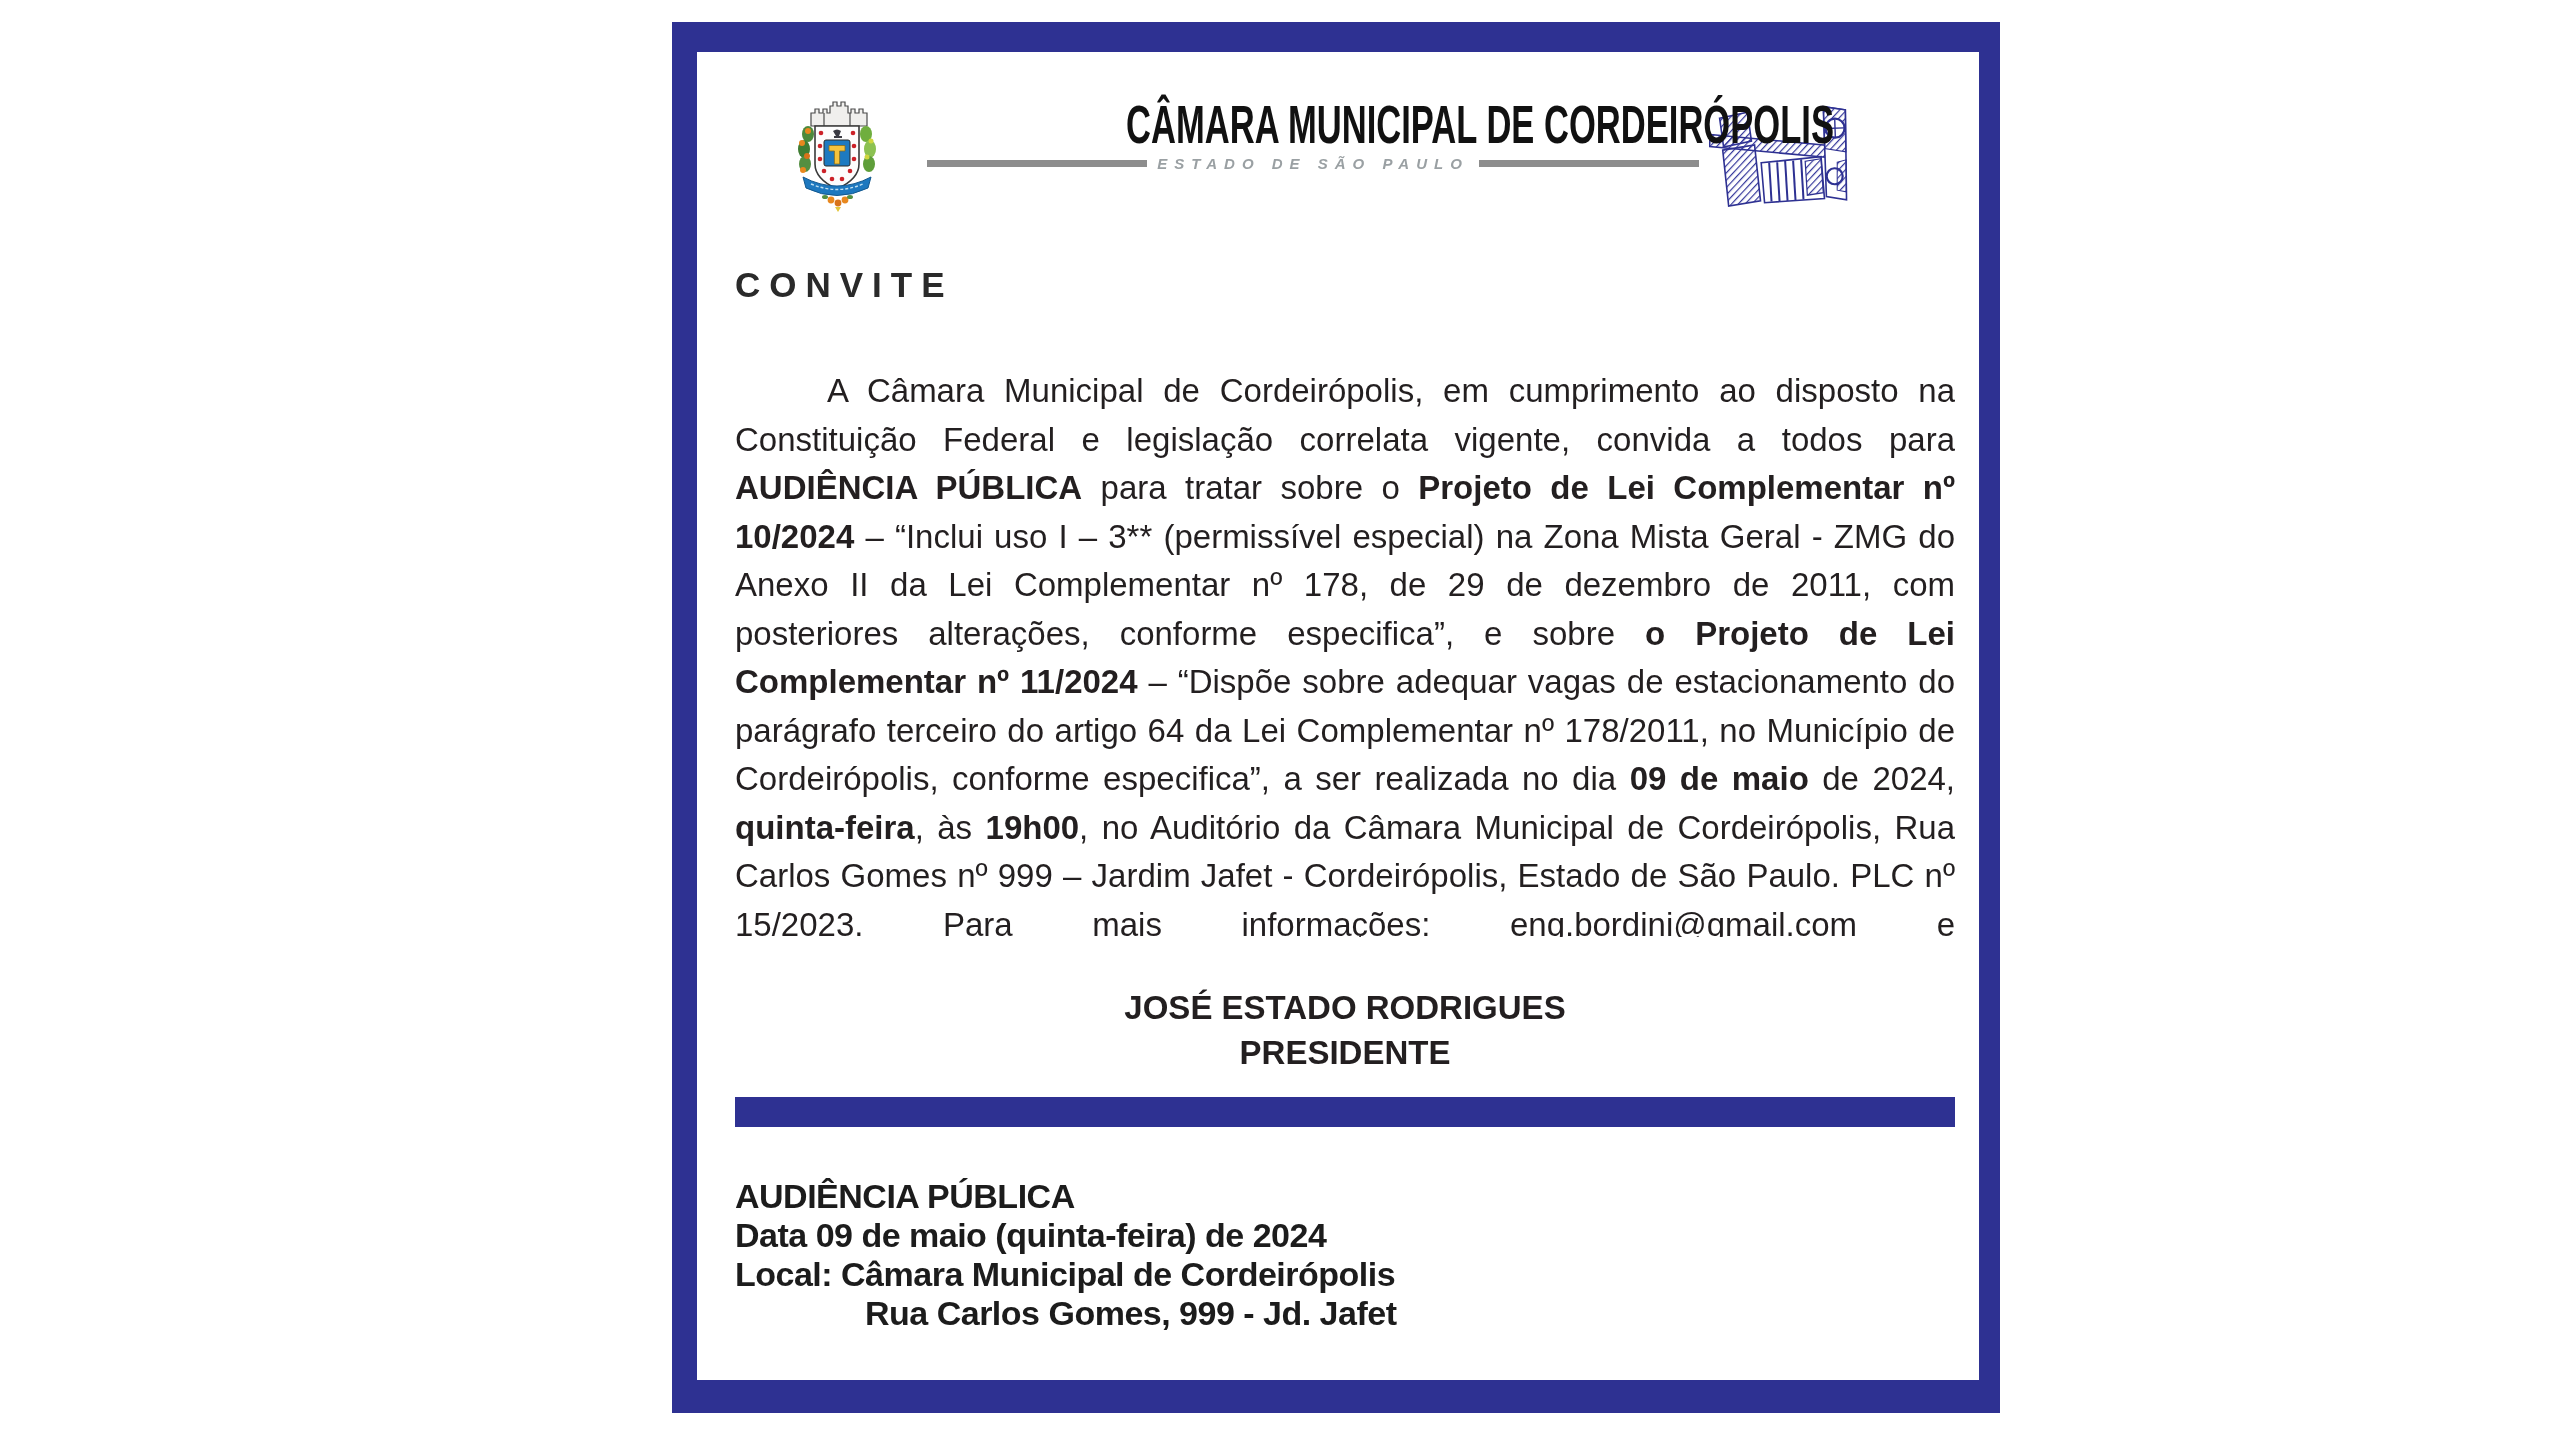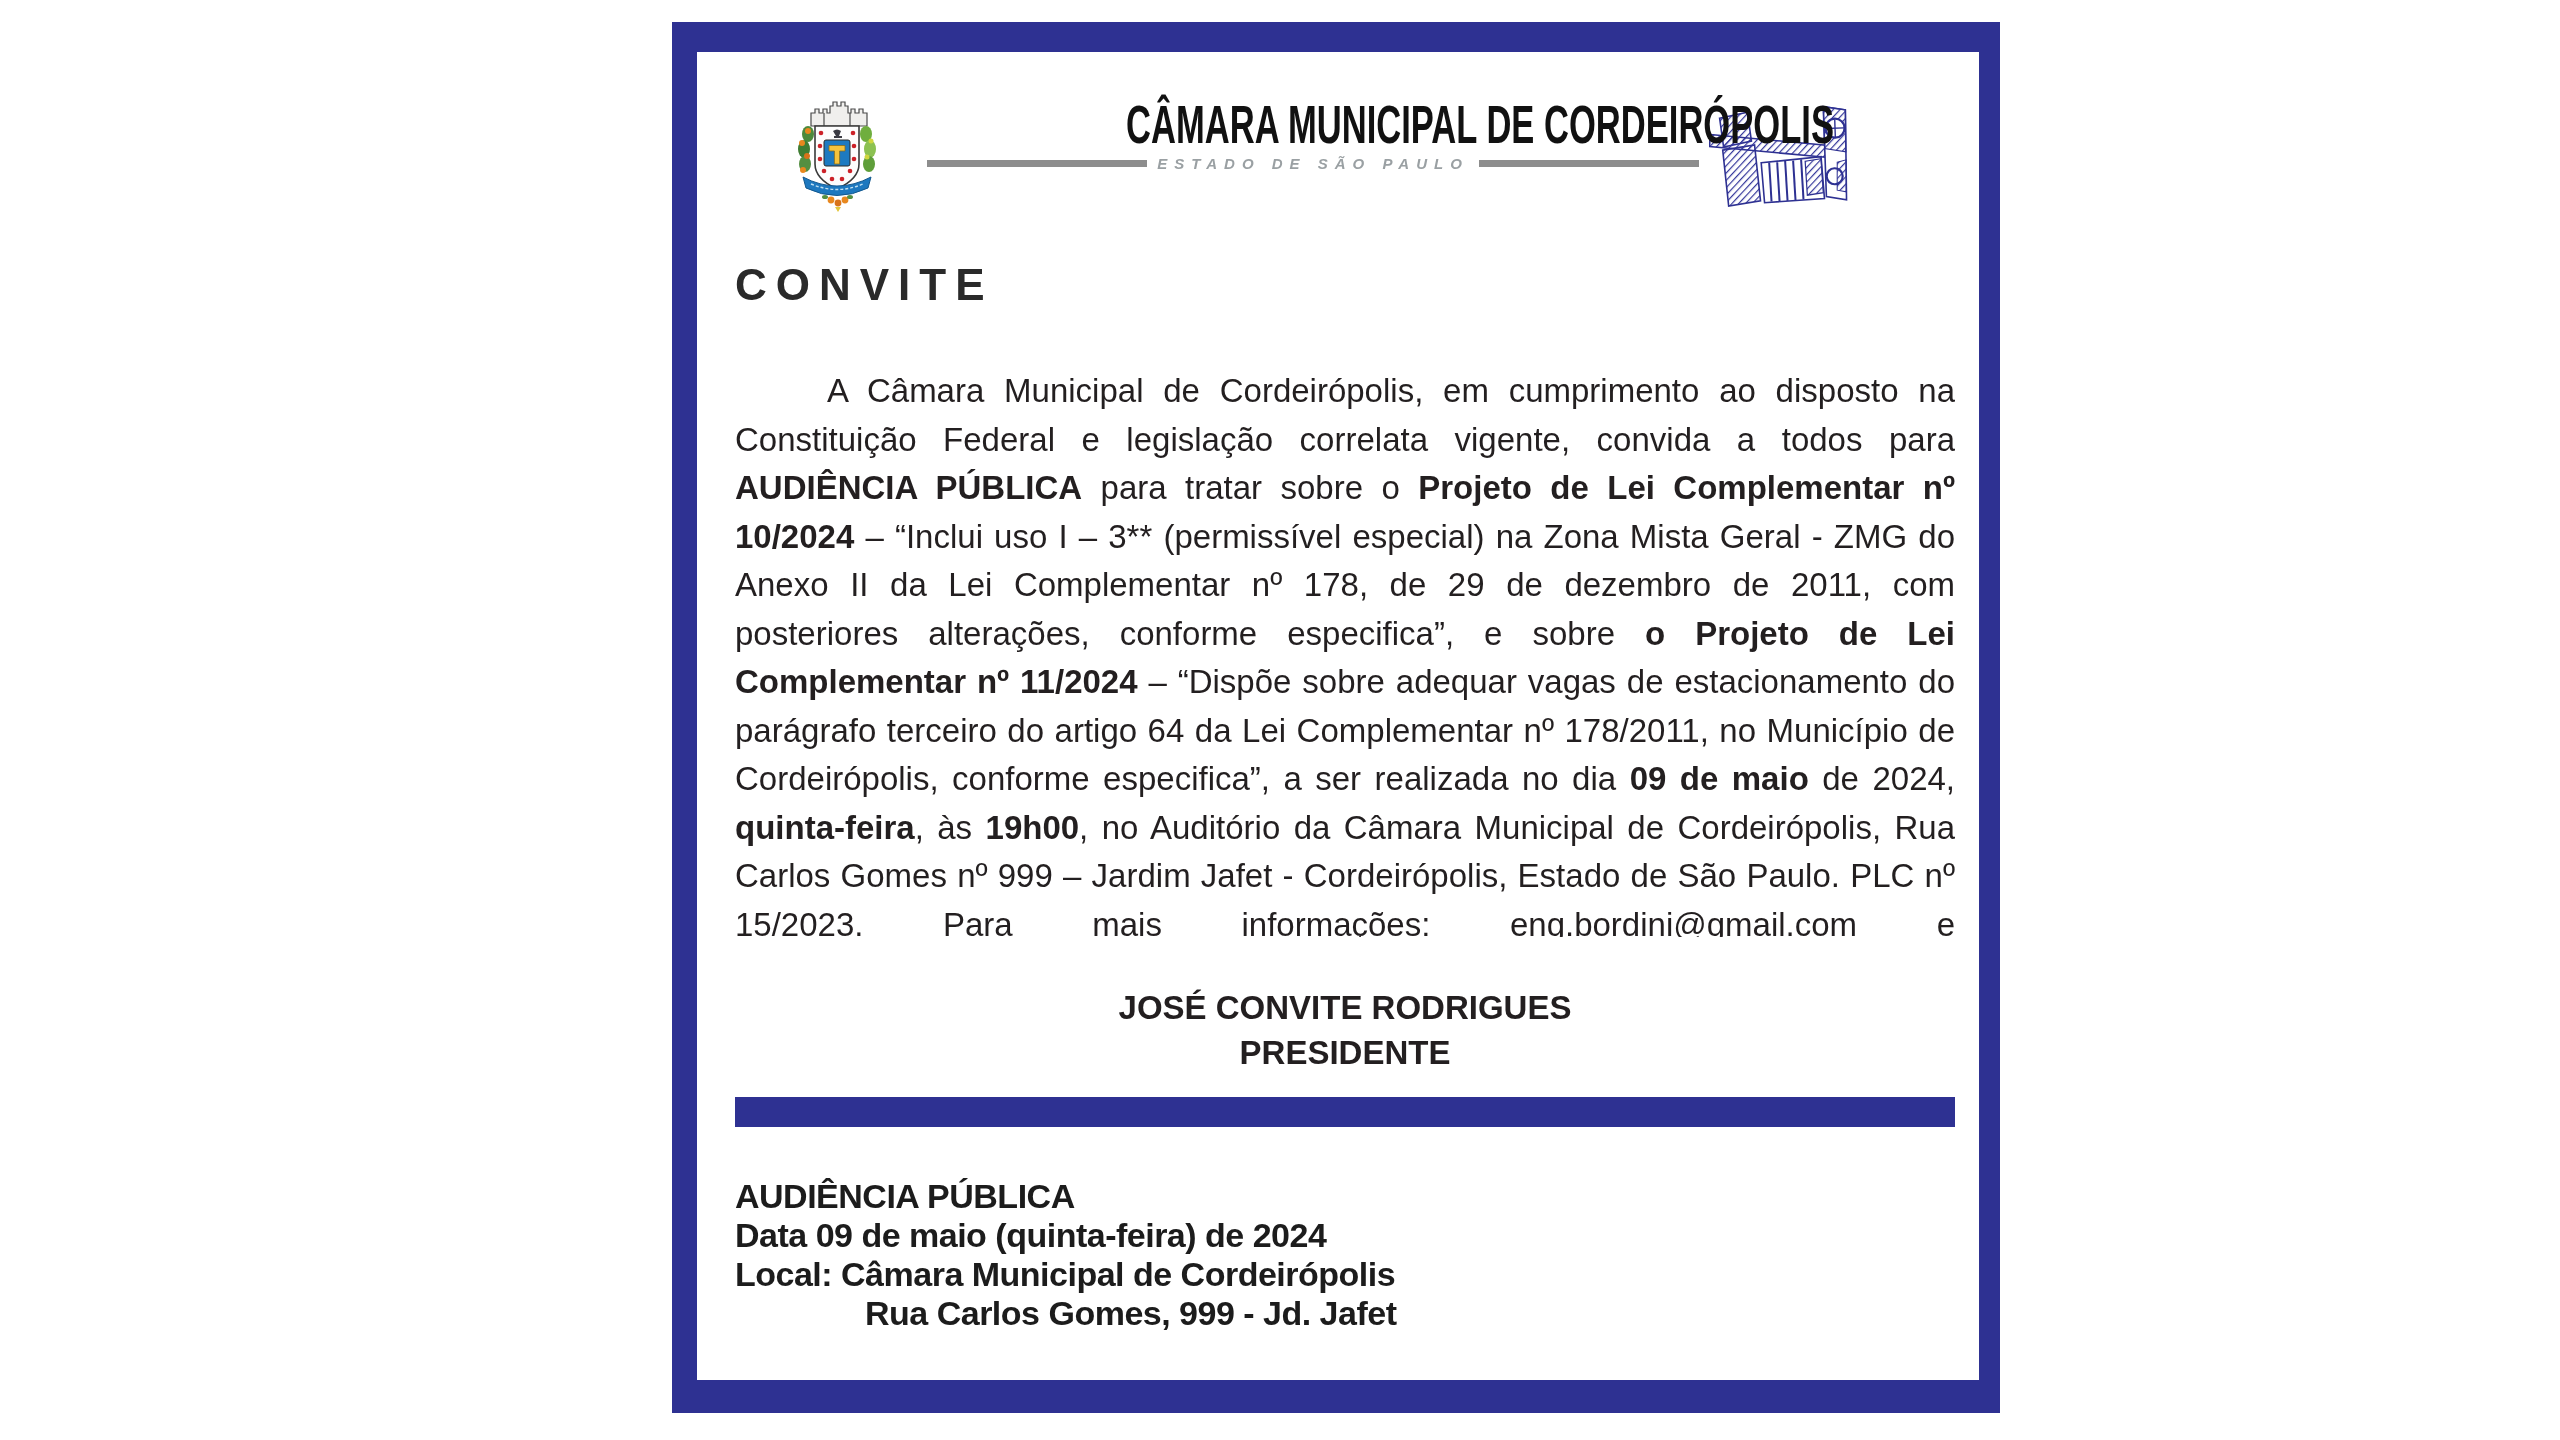--- a/index.html
+++ b/index.html
@@ -32,21 +32,21 @@
   }
   .state-rule { display: flex; align-items: center; margin-top: 7px; font-style: italic; }
   .state-rule .bar { flex: 1; height: 7px; background: #8d8d8d; }
   .state-rule .state-label {
     flex: none; padding: 0 10px; font-size: 15px; font-weight: bold;
     letter-spacing: 7px; color: #9aa0a3; white-space: nowrap;
   }
   .building-art { width: 150px; height: 110px; margin-left: 10px; margin-top: 8px; flex: none; }
   
   .convite {
-    margin: 43px 0 0 0; font-size: 44px; font-weight: bold;
+    margin: 43px 0 0 0; font-size: 35px; font-weight: bold;
     letter-spacing: 9px; color: #2a2a2a; line-height: 36px;
   }
   
   .bodytext {
     margin: 64px 0 0 0; height: 570px; overflow: hidden;
     font-size: 33px; line-height: 48.5px; text-align: justify;
     text-indent: 92px; color: #231f20;
   }
   .bodytext b { font-weight: bold; }
   
@@ -167,21 +167,21 @@
           <polygon points="128,62 137,60 136,92 127,90" fill="url(#hatch)" stroke-width="1"></polygon>
         </g>
       </svg>
     </div>
 
     <h1 class="convite">CONVITE</h1>
 
     <p class="bodytext"><span>A Câmara Municipal de Cordeirópolis, em cumprimento ao disposto na Constituição Federal e legislação correlata vigente, convida a todos para </span><b>AUDIÊNCIA PÚBLICA</b><span> para tratar sobre o </span><b>Projeto de Lei Complementar nº 10/2024</b><span> – “Inclui uso I – 3** (permissível especial) na Zona Mista Geral - ZMG do Anexo II da Lei Complementar nº 178, de 29 de dezembro de 2011, com posteriores alterações, conforme especifica”, e sobre </span><b>o Projeto de Lei Complementar nº 11/2024</b><span> – “Dispõe sobre adequar vagas de estacionamento do parágrafo terceiro do artigo 64 da Lei Complementar nº 178/2011, no Município de Cordeirópolis, conforme especifica”, a ser realizada no dia </span><b>09 de maio</b><span> de 2024, </span><b>quinta-feira</b><span>, às </span><b>19h00</b><span>, no Auditório da Câmara Municipal de Cordeirópolis, Rua Carlos Gomes nº 999 – Jardim Jafet - Cordeirópolis, Estado de São Paulo. PLC nº 15/2023. Para mais informações: eng.bordini@gmail.com e justiça.cidadania@cordeiropolis.sp.gov.br.</span></p>
 
     <div class="signature">
-      <div>JOSÉ CONVITE RODRIGUES</div>
+      <div>JOSÉ ESTADO RODRIGUES</div>
       <div>PRESIDENTE</div>
     </div>
 
     <div class="divider-bar"></div>
 
     <div class="footer">
       <div>AUDIÊNCIA PÚBLICA</div>
       <div>Data 09 de maio (quinta-feira) de 2024</div>
       <div>Local: Câmara Municipal de Cordeirópolis</div>
       <div class="f-indent">Rua Carlos Gomes, 999 - Jd. Jafet</div>

